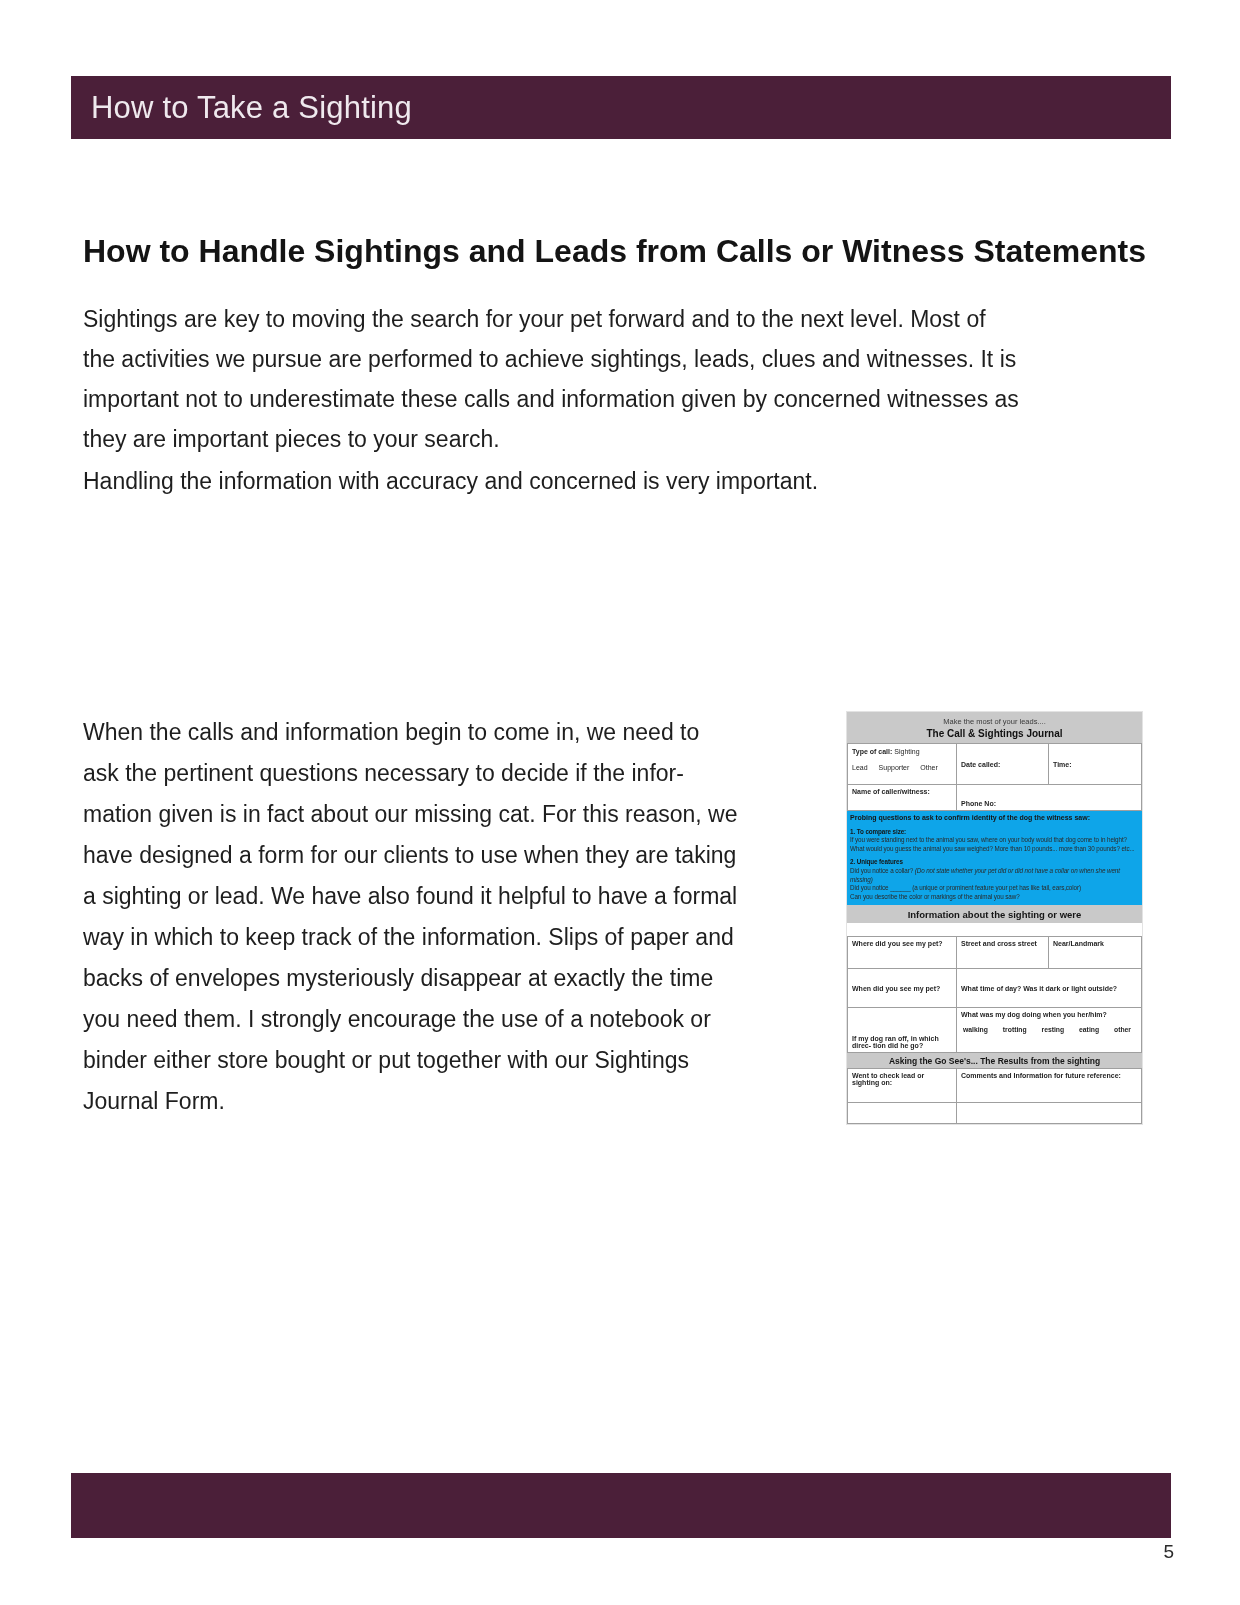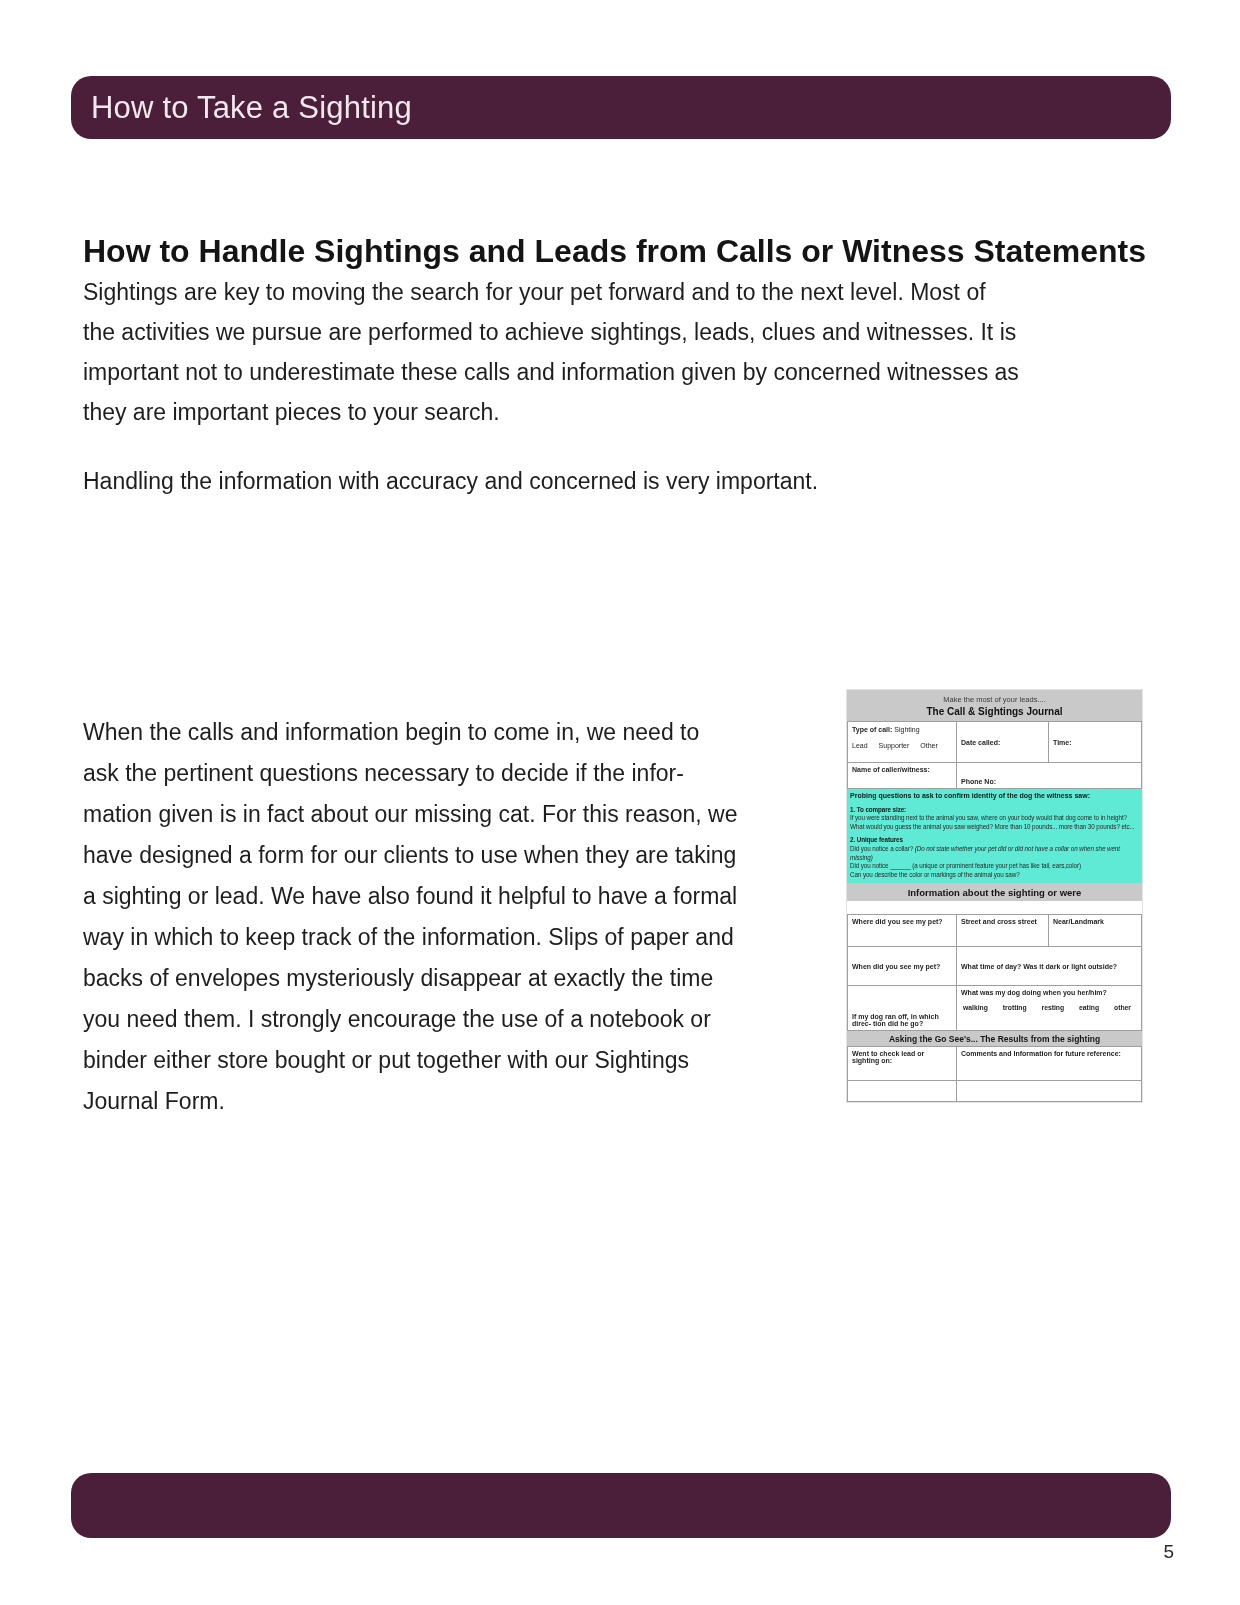--- a/index.html
+++ b/index.html
@@ -1,41 +1,41 @@
 <!DOCTYPE html>
 <html><head>
 <meta charset="utf-8">
 <style>
   html,body { margin:0; padding:0; background:#ffffff; }
   .page {
     position:relative; width:1240px; height:1605px; background:#ffffff;
     font-family:"Liberation Sans", sans-serif; color:#1c1c1c; overflow:hidden;
   }
-  .bar { position:absolute; left:71px; width:1100px;border-radius:20px; }
+  .bar { position:absolute; left:71px; width:1100px; }
   .bar-top { top:76px; height:63px; display:flex; align-items:center; }
   .bar-title { color:#efe9ee; font-size:31px; padding-left:20px; letter-spacing:0.2px; }
   .bar-bottom { top:1473px; height:65px; }
 
   h1.doc-h1 { position:absolute; left:83px; top:233px; width:1080px; margin:0;
     font-size:32px; font-weight:bold; color:#141414; }
   .body-p { position:absolute; left:83px; width:1092px; margin:0;
     font-size:23px; line-height:40px; color:#1e1e1e; }
   .prelines { white-space:pre-line; }
-  .p1 { top:272px; }
+  .p1 { top:299px; }
   .p2 { top:461px; }
   h2.doc-h2 { position:absolute; left:83px; top:617px; width:810px; margin:0;
     font-size:24px; line-height:41px; font-weight:bold; color:#141414; white-space:pre-line; }
   .p3 { top:712px; width:762px; line-height:41px; }
 
   .pagenum { position:absolute; left:1128px; top:1541px; width:46px; text-align:right;
     font-size:19px; color:#2b2b2b; }
 
   
-  .journal-form { position:absolute; left:847px; top:690px; width:295px;
-    font-size:7px; color:#1f1f1f; box-shadow:0 0 0 1px #e3e3e3; background:#5eead4; }
+  .journal-form { position:absolute; left:847px; top:712px; width:295px;
+    font-size:7px; color:#1f1f1f; box-shadow:0 0 0 1px #e3e3e3; background:#0ea5e9; }
   .f-gray { background:#c9c9c9; text-align:center; }
   .f-head { padding:5px 2px 4px; }
   .f-tagline { font-size:7.5px; color:#3a3a3a; }
   .f-title { font-size:10px; font-weight:bold; color:#111; margin-top:2px; }
 
   .f-table { border:1px solid #9f9f9f; background:#fff; }
   .f-row { display:flex; }
   .f-row + .f-row { border-top:1px solid #9f9f9f; }
   .f-cell { border-left:1px solid #9f9f9f; padding:3px 4px; box-sizing:border-box; }
   .f-cell:first-child { border-left:none; }

